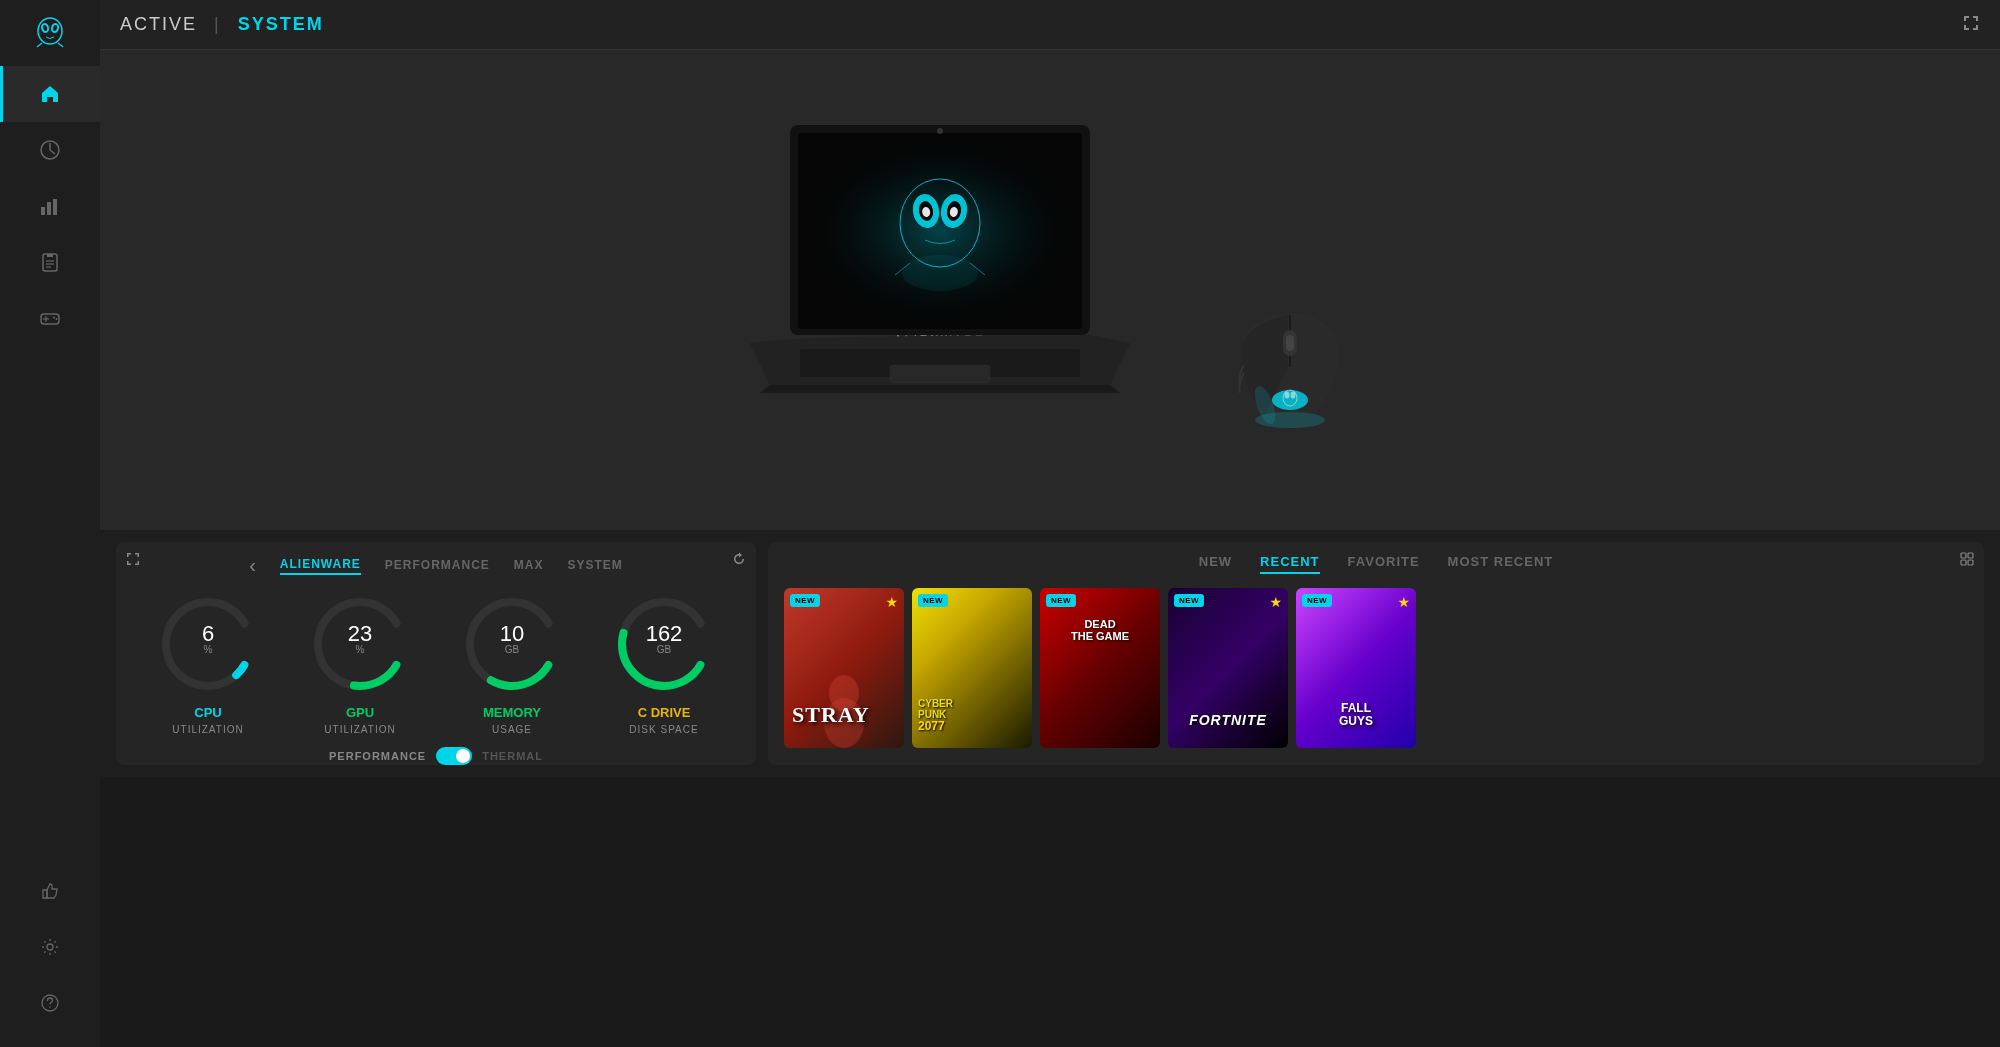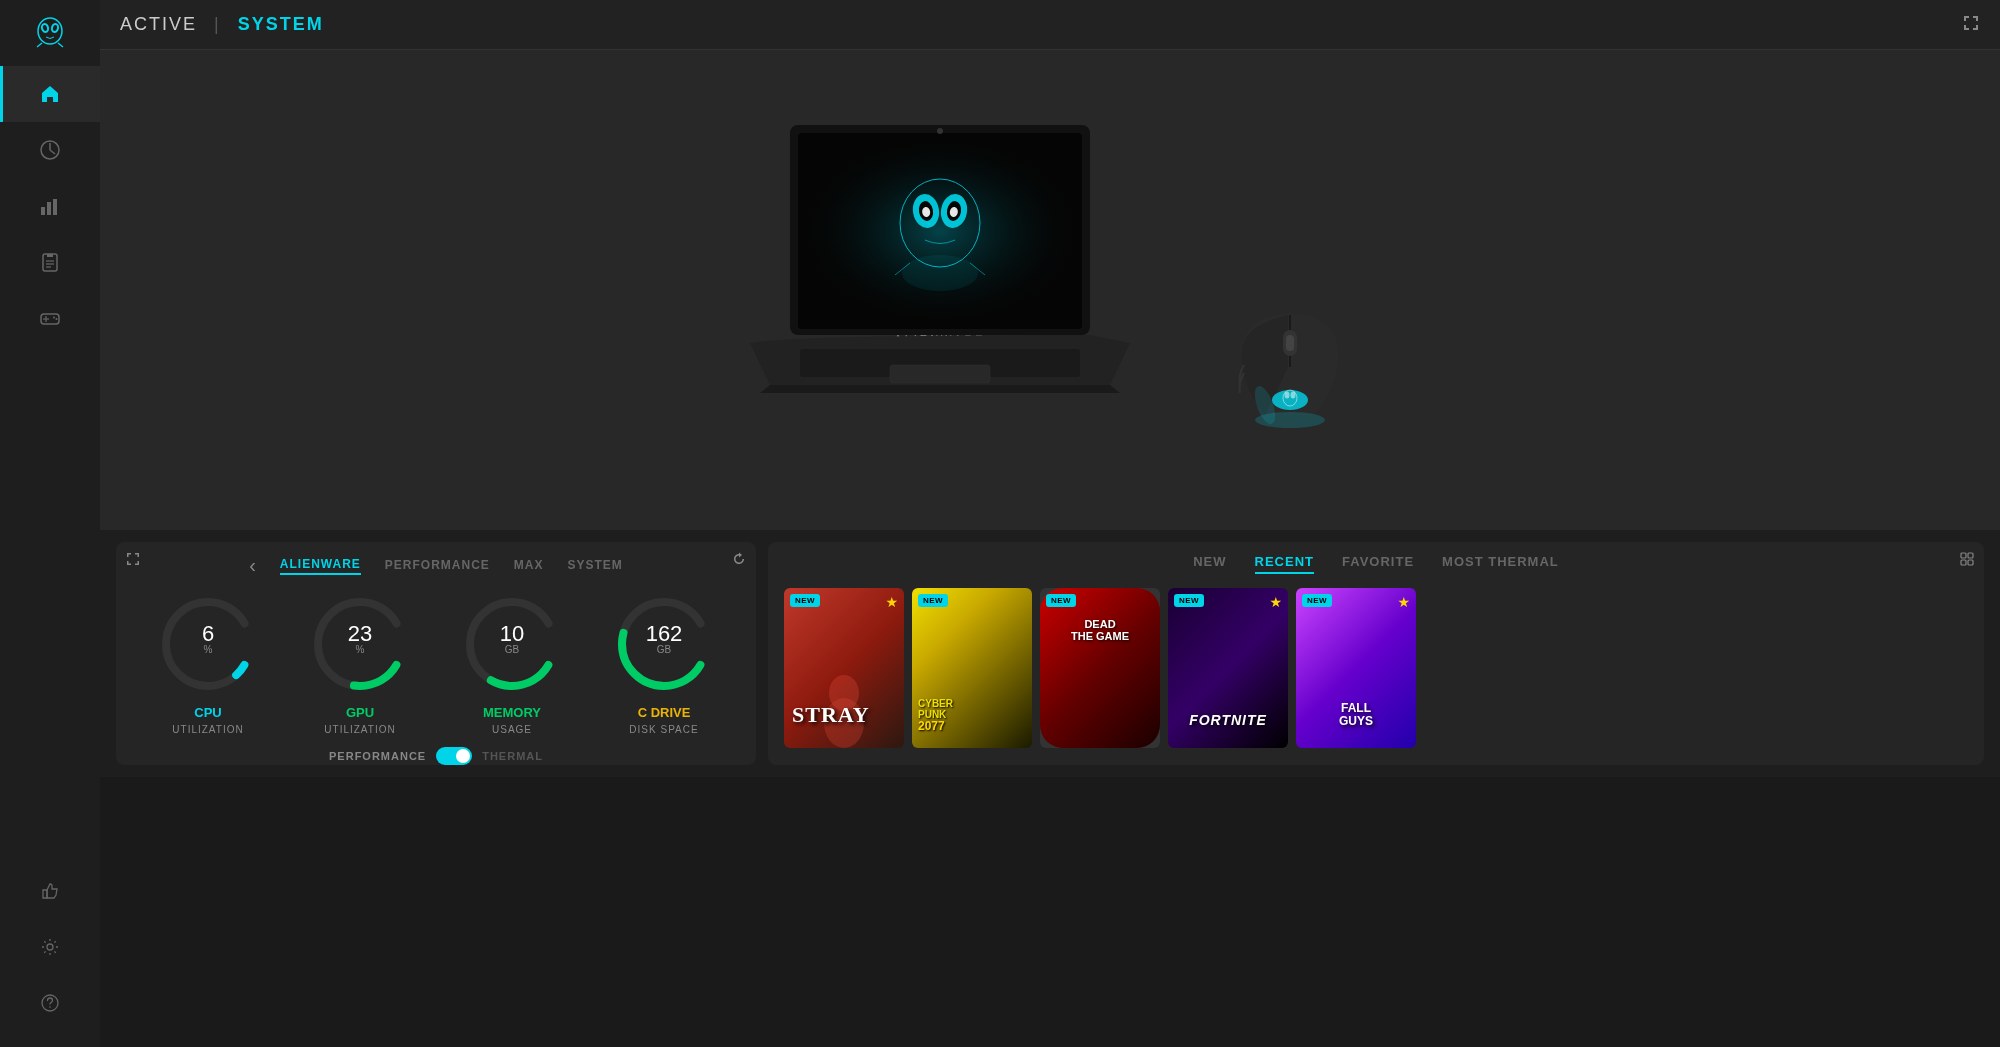--- a/index.html
+++ b/index.html
@@ -358,21 +358,21 @@
     .game-badge-star {
       position: absolute;
       top: 6px; right: 6px;
       color: #ffd700;
       font-size: 14px;
     }
 
     
     .game-stray { background: linear-gradient(135deg, #c0392b 0%, #8e1a0e 50%, #2c1810 100%); }
     .game-cyberpunk { background: linear-gradient(135deg, #f0e000 0%, #c8a800 30%, #1a1a00 100%); padding-left: 44px; }
-    .game-dead { background: linear-gradient(135deg, #cc0000 0%, #660000 50%, #1a0000 100%); border-radius: 23px; }
+    .game-dead { background: linear-gradient(135deg, #cc0000 0%, #660000 50%, #1a0000 100%); }
     .game-fortnite { background: linear-gradient(135deg, #1a0033 0%, #330066 50%, #000 100%); padding-left: 9px; }
     .game-fallguys { background: linear-gradient(135deg, #cc44ff 0%, #6600cc 50%, #2200aa 100%); }
   </style>
 </head>
 <body>
 
 <div class="window-chrome">
   <span class="window-btn">–</span>
   <span class="window-btn">⬜</span>
   <span class="window-btn">✕</span>
@@ -656,21 +656,21 @@
           <rect x="8" y="1" width="5" height="5" rx="1" stroke="#888" stroke-width="1.2" fill="none"></rect>
           <rect x="1" y="8" width="5" height="5" rx="1" stroke="#888" stroke-width="1.2" fill="none"></rect>
           <rect x="8" y="8" width="5" height="5" rx="1" stroke="#888" stroke-width="1.2" fill="none"></rect>
         </svg>
       </span>
 
       <div class="games-tabs">
         <span class="game-tab">NEW</span>
         <span class="game-tab active">RECENT</span>
         <span class="game-tab">FAVORITE</span>
-        <span class="game-tab">MOST THERMAL</span>
+        <span class="game-tab">MOST RECENT</span>
       </div>
 
       <div class="games-grid">
 
         <div class="game-card">
           <div class="game-card-bg game-stray">
 
             <svg width="80" height="110" viewBox="0 0 80 110" style="position:absolute;bottom:0">
               <ellipse cx="40" cy="85" rx="20" ry="25" fill="#c0392b" opacity="0.4"></ellipse>
               <ellipse cx="40" cy="55" rx="15" ry="18" fill="#e74c3c" opacity="0.3"></ellipse>

